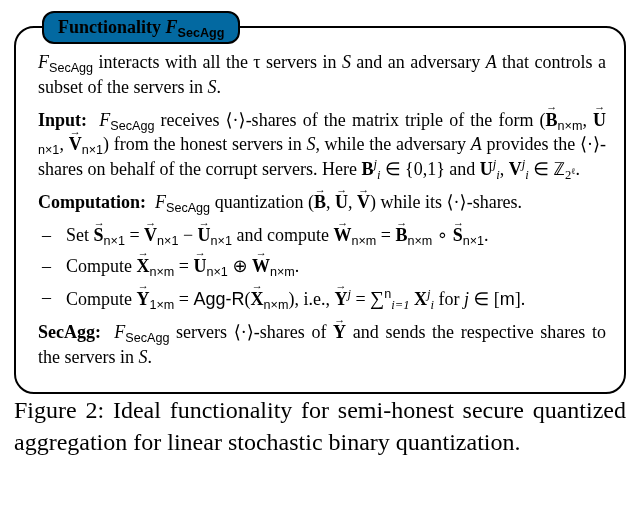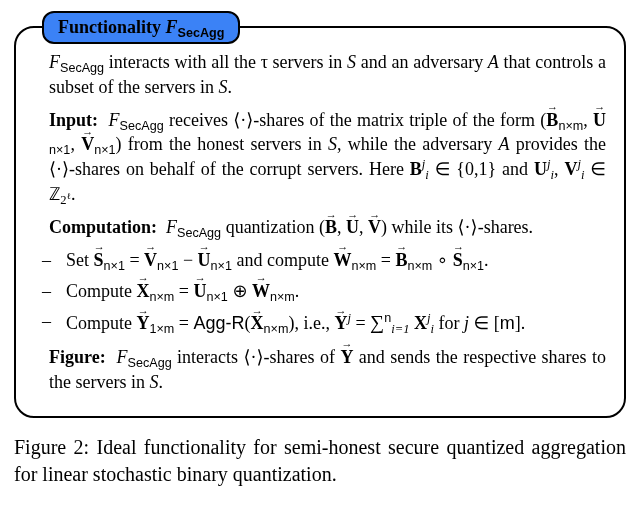--- a/index.html
+++ b/index.html
@@ -20,29 +20,29 @@
     padding: 14px 18px 14px 18px;
     position: relative;
     margin-top: 14px;
     font-size: 18px;
     line-height: 1.38;
   }
   .fbox-title {
     position: absolute;
     top: -17px;
     left: 26px;
-    background: #3b82f6;
+    background: #0369a1;
     border: 2px solid #000;
     border-radius: 12px;
     padding: 2px 14px 2px 14px;
     font-weight: bold;
     font-size: 18px;
   }
   .para {
-    margin: 8px 0 8px 15px;
+    margin: 8px 0 8px 4px;
     text-align: justify;
   }
   .list {
     margin: 6px 0 6px 0;
   }
   .li {
     display: flex;
     margin: 6px 0 6px 0;
   }
   .li-dash {
@@ -64,22 +64,22 @@
     right: 0;
     text-align: center;
     font-size: 0.62em;
     line-height: 0;
   }
   sub, sup { font-size: 0.7em; line-height: 0; }
   sub { vertical-align: -0.3em; }
   sup { vertical-align: 0.55em; }
   .sum { font-size: 1.1em; }
   .caption {
-    margin-top: 16px;
-    font-size: 20px;
+    margin-top: 0;
+    font-size: 24px;
     line-height: 1.35;
     text-align: justify;
   }
   b { font-weight: bold; }
 </style>
 </head>
 <body>
 
 <div class="wrap">
 
@@ -117,20 +117,20 @@
 
       <div class="li">
         <div class="li-dash">–</div>
         <div class="li-body">
           <span>Compute </span><span class="vec"><span class="arrow">→</span><b>Y</b></span><sub class="sf">1×m</sub><span> = </span><span class="sf">Agg-R</span><span>(</span><span class="vec"><span class="arrow">→</span><b>X</b></span><sub class="sf">n×m</sub><span>), i.e., </span><span class="vec"><span class="arrow">→</span><b>Y</b></span><sup><i>j</i></sup><span> = </span><span class="sum">∑</span><sup class="sf">n</sup><sub><i>i=1</i></sub><b> X</b><sup><i>j</i></sup><sub><i>i</i></sub><span> for </span><i>j</i><span> ∈ [</span><span class="sf">m</span><span>].</span>
         </div>
       </div>
     </div>
 
     <div class="para">
-      <b>Figure:</b>&nbsp;&nbsp;<span class="cal">F</span><sub class="sf">SecAgg</sub><span> interacts ⟨·⟩-shares of </span><span class="vec"><span class="arrow">→</span><b>Y</b></span><span> and sends the respective shares to the servers in </span><span class="cal">S</span><span>.</span>
+      <b>SecAgg:</b>&nbsp;&nbsp;<span class="cal">F</span><sub class="sf">SecAgg</sub><span> servers ⟨·⟩-shares of </span><span class="vec"><span class="arrow">→</span><b>Y</b></span><span> and sends the respective shares to the servers in </span><span class="cal">S</span><span>.</span>
     </div>
   </div>
 
   <div class="caption">
     <span>Figure 2: </span><span>Ideal functionality for semi-honest secure quantized aggregation for linear stochastic binary quantization.</span>
   </div>
 </div>
 
 </body></html>

